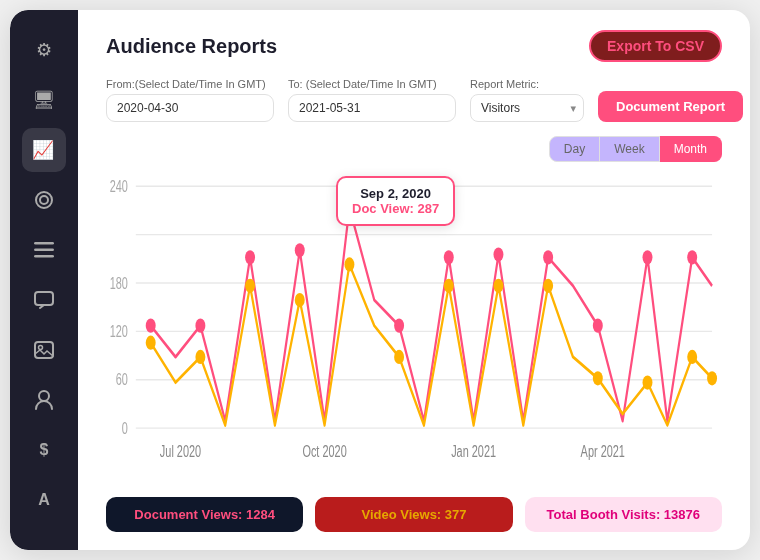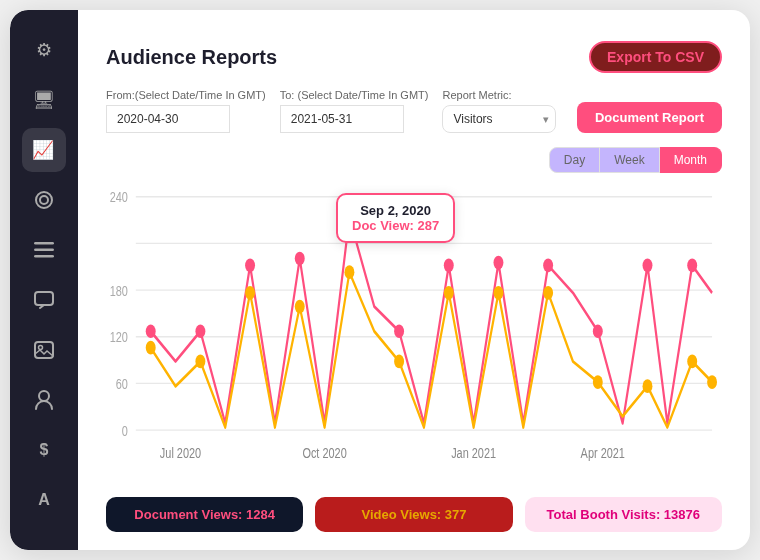--- a/index.html
+++ b/index.html
@@ -46,21 +46,21 @@
     }
     .sidebar-item.active {
       background: rgba(255,255,255,0.12);
       color: #ff4e7e;
     }
     
     .main {
       flex: 1;
       display: flex;
       flex-direction: column;
-      padding: 31px 28px 18px 28px;
+      padding: 20px 28px 18px 28px;
       overflow: hidden;
     }
     .header-row {
       display: flex;
       align-items: center;
       justify-content: space-between;
       margin-bottom: 16px;
     }
     .page-title {
       font-size: 20px;
@@ -88,26 +88,26 @@
       flex-direction: column;
       gap: 4px;
     }
     .field-label {
       font-size: 11px;
       color: #666;
       font-weight: 500;
     }
     .field-input {
       border: 1.5px solid #e0e0e0;
-      border-radius: 0;
+      border-radius: 9px;
       padding: 6px 10px;
       font-size: 12px;
       color: #333;
       background: #fff;
-      width: 124px;
+      width: 168px;
     }
     .field-select {
       border: 1.5px solid #e0e0e0;
       border-radius: 8px;
       padding: 6px 10px;
       font-size: 12px;
       color: #333;
       background: #fff;
       width: 114px;
       appearance: none;
@@ -168,21 +168,21 @@
       position: relative;
       min-height: 0;
     }
     .chart-svg {
       width: 100%;
       height: 100%;
     }
     
     .tooltip-box {
       position: absolute;
-      top: 10px;
+      top: 4px;
       left: 230px;
       background: #fff;
       border: 2px solid #ff4e7e;
       border-radius: 10px;
       padding: 8px 14px;
       text-align: center;
       pointer-events: none;
       box-shadow: 0 2px 12px rgba(0,0,0,0.12);
     }
     .tooltip-date {

